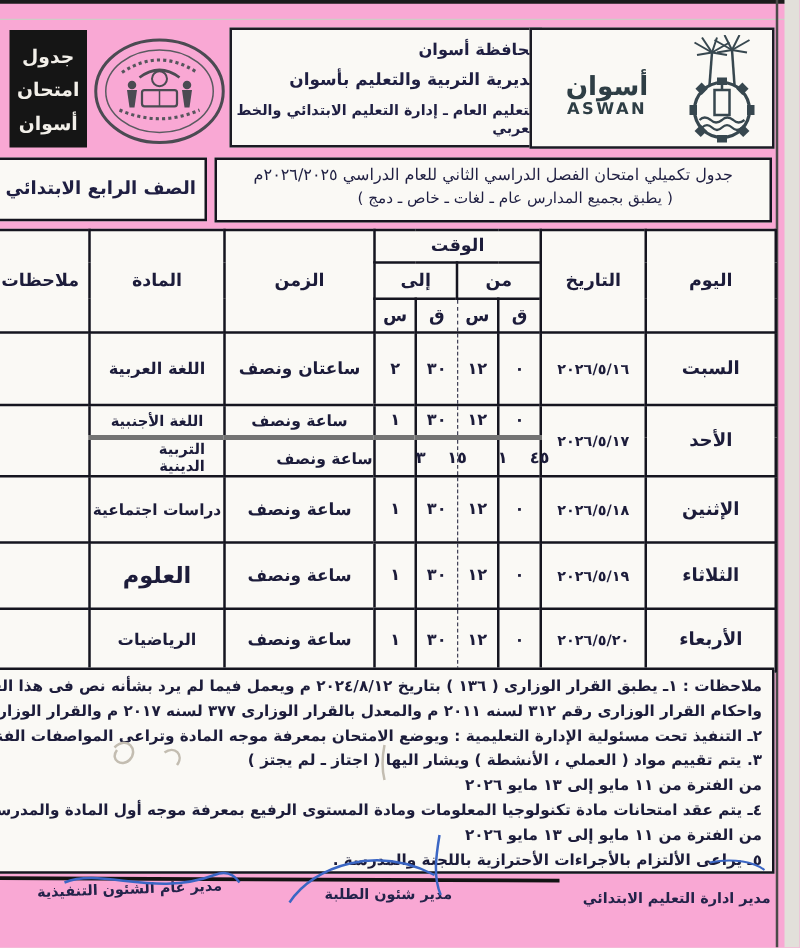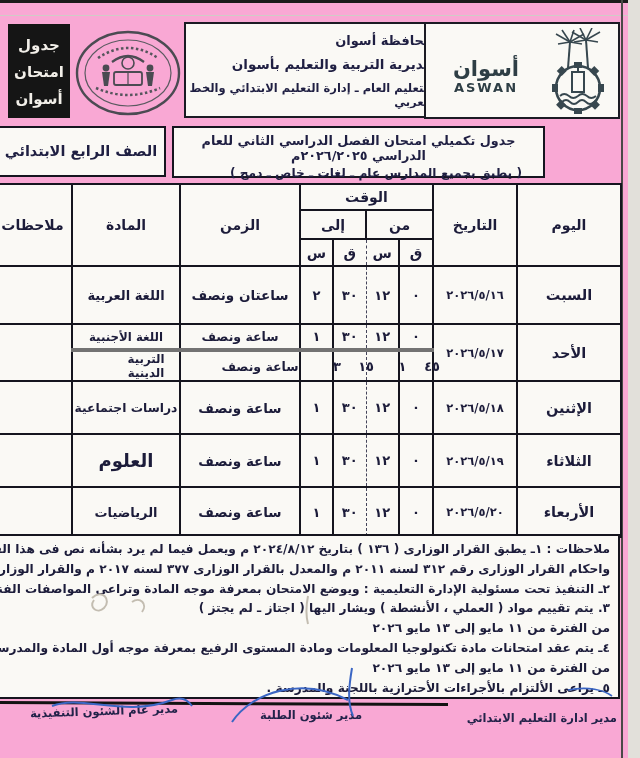--- a/index.html
+++ b/index.html
@@ -20,22 +20,22 @@
   .org-l2{margin-top:8px;font-size:13.5px;}
   .org-l3{margin-top:9px;font-size:11.5px;}
   .logo-box{position:absolute;left:424px;top:22px;width:196px;height:97px;border:2px solid #1b1b24;background:#faf9f5;box-sizing:border-box;}
   .logo-emblem{position:absolute;left:112px;top:4px;}
   .logo-text{position:absolute;left:8px;top:34px;width:104px;text-align:center;color:#2e3e45;}
   .logo-ar{font-size:21px;font-weight:bold;line-height:22px;}
   .logo-en{font-size:13px;font-weight:bold;letter-spacing:2px;}
   
   .grade-box{position:absolute;left:-4px;top:126px;width:170px;height:51px;border:2.4px solid #15151f;background:#faf9f5;
     box-sizing:border-box;text-align:center;font-weight:bold;font-size:14.5px;line-height:46px;}
-  .title-box{position:absolute;left:172px;top:126px;width:373px;height:52px;border:2.4px solid #15151f;background:#faf9f5;
-    box-sizing:border-box;text-align:center;font-weight:bold;}
+  .title-box{position:absolute;left:172px;top:126px;width:446px;height:52px;border:2.4px solid #15151f;background:#faf9f5;
+    box-sizing:border-box;text-align:center;font-weight:normal;}
   .title-l1{margin-top:5px;font-size:12.8px;}
   .title-l2{margin-top:3px;font-size:12.2px;padding-left:35px;}
   
   table.sched{position:absolute;left:-8px;top:183px;border-collapse:collapse;table-layout:fixed;width:628px;direction:rtl;background:#faf9f5;}
   table.sched th, table.sched td{border:2px solid #15151f;text-align:center;vertical-align:middle;font-weight:bold;color:#1c1c3a;padding:0;}
   table.sched th{font-size:14px;}
   td.num{font-size:13px;}
   td.date-cell{font-size:11.5px;letter-spacing:0;}
   td.day-cell{font-size:14.5px;}
   td.dur-cell{font-size:13.5px;}

